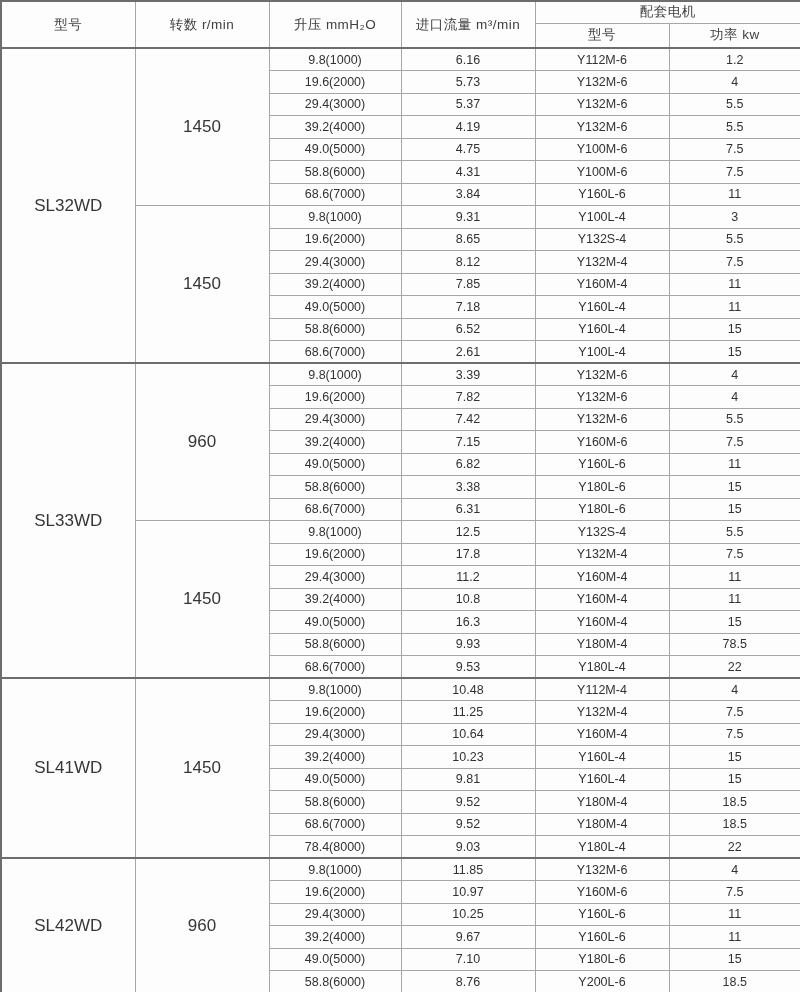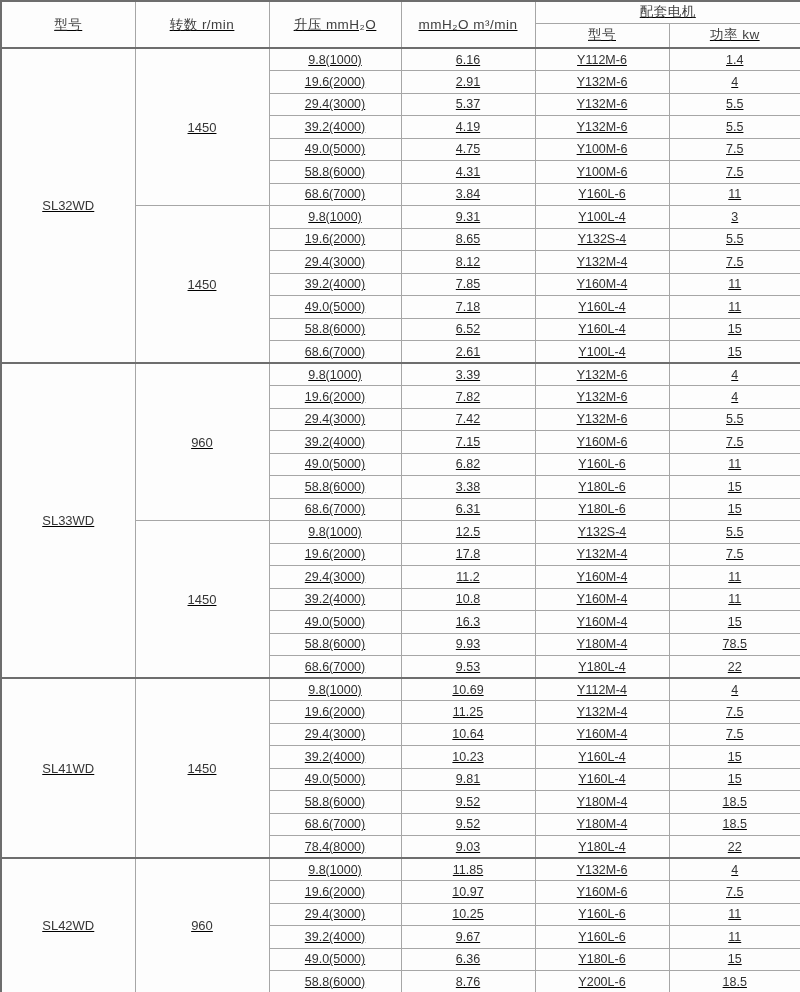--- a/index.html
+++ b/index.html
@@ -6,21 +6,20 @@
   body {
     width: 800px;
     background: #fbfbfb;
     font-family: "Liberation Sans", "DejaVu Sans", sans-serif;
   }
   .page {
     width: 800px;
     height: 992px;
     background: #15803d;
     overflow: hidden;
-    text-decoration: underline;
   }
   table.spec-table {
     width: 800px;
     height: 992px;
     border-collapse: collapse;
     table-layout: fixed;
     background: #fdfdfd;
     border: 2px solid #6d6d6d;
   }
   th, td {
@@ -38,21 +37,21 @@
     letter-spacing: 0.5px;
   }
   thead tr.h1 { height: 22px; }
   thead tr.h2 { height: 25px; }
   tbody td {
     font-size: 12.5px;
     color: #323232;
   }
   tbody tr { height: 22.5px; }
   td.model-cell, td.speed-cell {
-    font-size: 13px;
+    font-size: 17px;
     color: #363636;
   }
   
   tr.block-start td { border-top: 2px solid #6d6d6d; }
 </style>
 </head>
 <body>
 
 <div class="page">
   <table class="spec-table">
@@ -62,40 +61,40 @@
       <col style="width:132px">
       <col style="width:134px">
       <col style="width:134px">
       <col style="width:132px">
     </colgroup>
     <thead>
       <tr class="h1">
         <th rowspan="2">型号</th>
         <th rowspan="2">转数 r/min</th>
         <th rowspan="2">升压  mmH₂O</th>
-        <th rowspan="2">mmH₂O m³/min</th>
+        <th rowspan="2">进口流量 m³/min</th>
         <th colspan="2">配套电机</th>
       </tr>
       <tr class="h2">
         <th>型号</th>
         <th>功率  kw</th>
       </tr>
     </thead>
     <tbody id="table-body">
         <tr class="block-start">
           <td rowspan="14" class="model-cell">SL32WD</td>
           <td rowspan="7" class="speed-cell">1450</td>
           <td>9.8(1000)</td>
           <td>6.16</td>
           <td>Y112M-6</td>
-          <td>1.4</td>
-        </tr>
-        <tr>
-          <td>19.6(2000)</td>
-          <td>2.91</td>
+          <td>1.2</td>
+        </tr>
+        <tr>
+          <td>19.6(2000)</td>
+          <td>5.73</td>
           <td>Y132M-6</td>
           <td>4</td>
         </tr>
         <tr>
           <td>29.4(3000)</td>
           <td>5.37</td>
           <td>Y132M-6</td>
           <td>5.5</td>
         </tr>
         <tr>
@@ -249,21 +248,21 @@
         <tr>
           <td>68.6(7000)</td>
           <td>9.53</td>
           <td>Y180L-4</td>
           <td>22</td>
         </tr>
         <tr class="block-start">
           <td rowspan="8" class="model-cell">SL41WD</td>
           <td rowspan="8" class="speed-cell">1450</td>
           <td>9.8(1000)</td>
-          <td>10.69</td>
+          <td>10.48</td>
           <td>Y112M-4</td>
           <td>4</td>
         </tr>
         <tr>
           <td>19.6(2000)</td>
           <td>11.25</td>
           <td>Y132M-4</td>
           <td>7.5</td>
         </tr>
         <tr>
@@ -323,21 +322,21 @@
           <td>11</td>
         </tr>
         <tr>
           <td>39.2(4000)</td>
           <td>9.67</td>
           <td>Y160L-6</td>
           <td>11</td>
         </tr>
         <tr>
           <td>49.0(5000)</td>
-          <td>6.36</td>
+          <td>7.10</td>
           <td>Y180L-6</td>
           <td>15</td>
         </tr>
         <tr>
           <td>58.8(6000)</td>
           <td>8.76</td>
           <td>Y200L-6</td>
           <td>18.5</td>
         </tr>
       </tbody>

